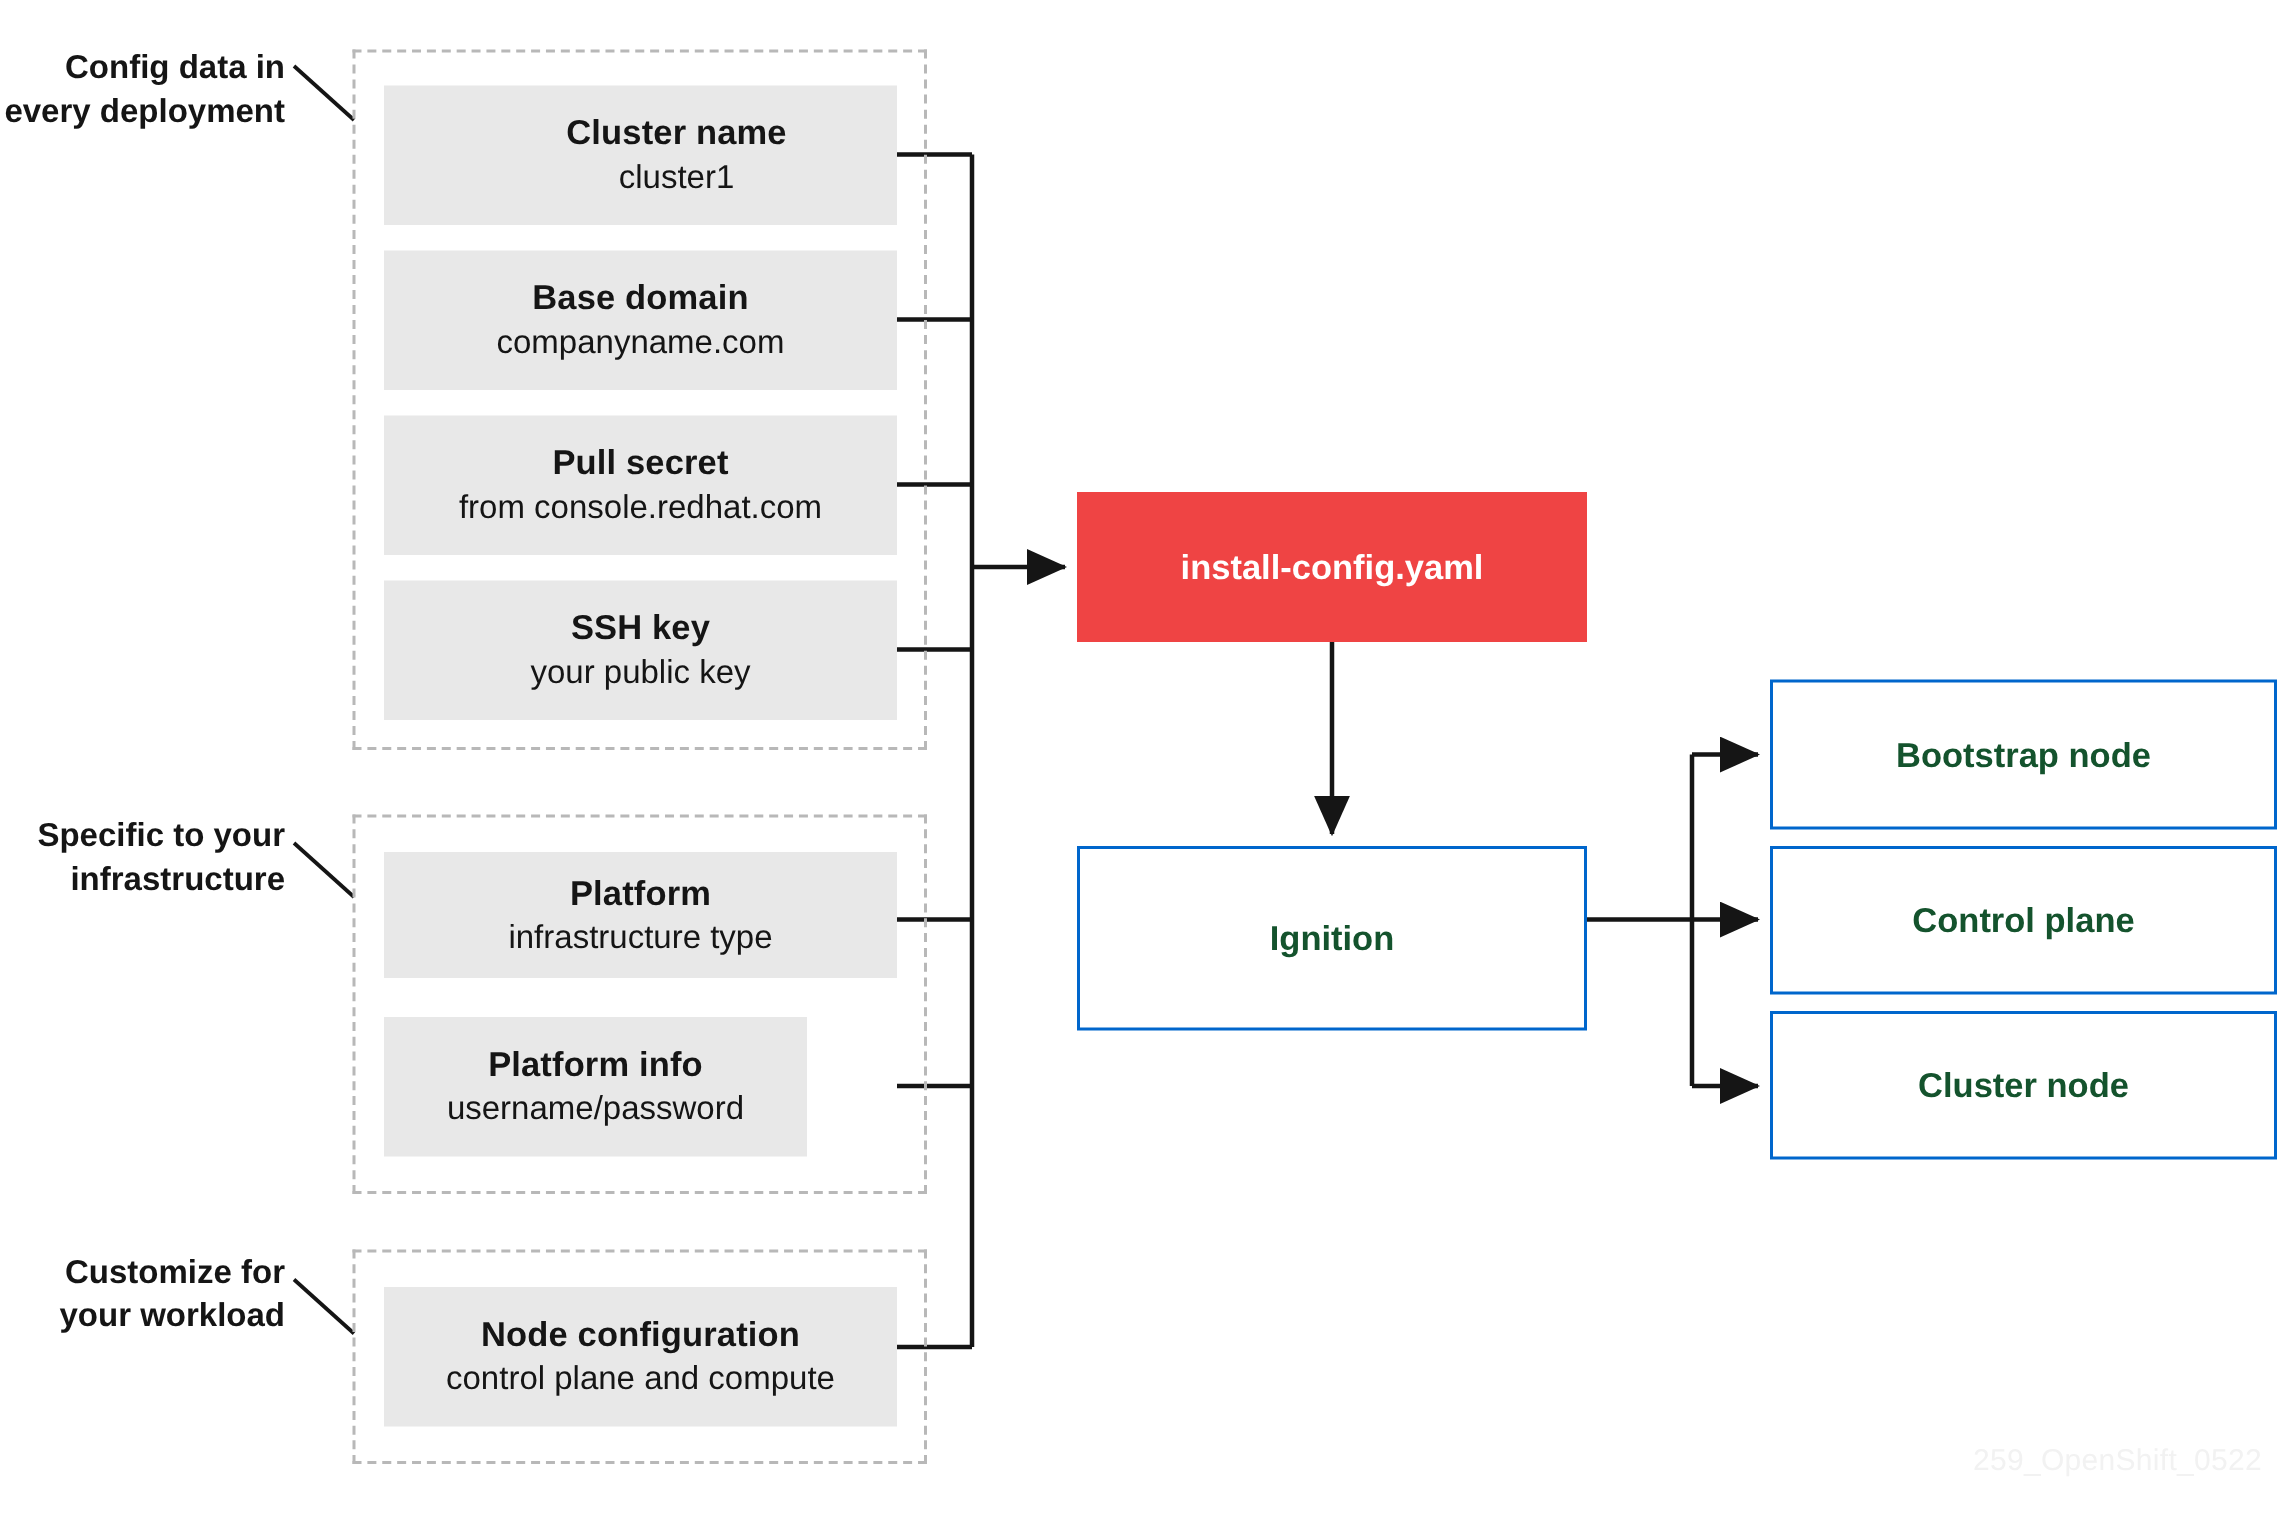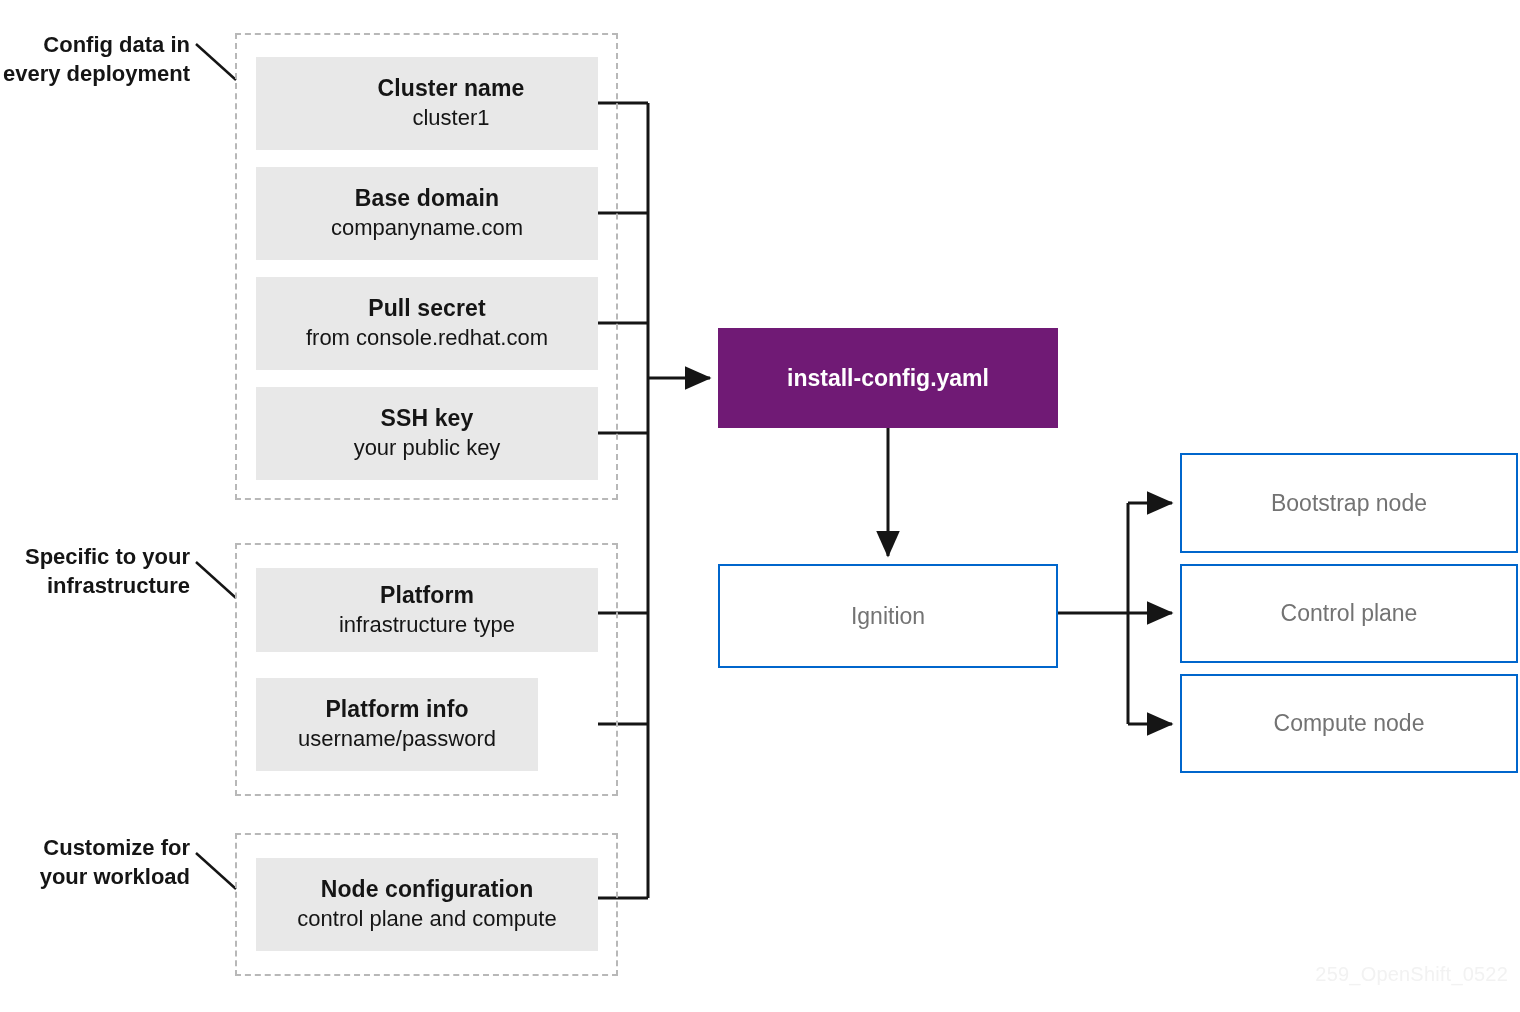--- a/index.html
+++ b/index.html
@@ -65,40 +65,40 @@
     font-size: 22px;
     font-weight: bold;
     line-height: 1.32;
     color: #151515;
     text-align: right;
     white-space: pre-line;
   }
   
   .node-filled {
     position: absolute;
-    background: #701a75;
+    background: #ef4444;
     color: #ffffff;
     display: flex;
     align-items: center;
     justify-content: center;
     font-size: 23px;
     font-weight: bold;
     box-sizing: border-box;
   }
   
   .node-outline {
     position: absolute;
     background: #ffffff;
     border: 2px solid #0066cc;
-    color: #737373;
+    color: #14532d;
     display: flex;
     align-items: center;
     justify-content: center;
     font-size: 23px;
-    font-weight: normal;
+    font-weight: bold;
     box-sizing: border-box;
   }
   
   #watermark {
     position: absolute;
     right: 12px;
     bottom: 26px;
     font-size: 20px;
     color: #f2f2f2;
     letter-spacing: 0.2px;
@@ -188,23 +188,23 @@
 
   <div class="group-box" style="left:235px; top:833px; width:383px; height:143px;"></div>
 
   <div class="card" style="left:256px; top:858px; width:342px; height:93px;">
     <div class="card-title">Node configuration</div>
     <div class="card-sub">control plane and compute</div>
   </div>
 
   <div class="node-filled" style="left:718px; top:328px; width:340px; height:100px;">install-config.yaml</div>
 
-  <div class="node-outline" style="left:718px; top:564px; width:340px; height:104px;">Ignition</div>
+  <div class="node-outline" style="left:718px; top:564px; width:340px; height:123px;">Ignition</div>
 
   <div class="node-outline" style="left:1180px; top:453px; width:338px; height:100px;">Bootstrap node</div>
 
   <div class="node-outline" style="left:1180px; top:564px; width:338px; height:99px;">Control plane</div>
 
-  <div class="node-outline" style="left:1180px; top:674px; width:338px; height:99px;">Compute node</div>
+  <div class="node-outline" style="left:1180px; top:674px; width:338px; height:99px;">Cluster node</div>
 
   <div id="watermark">259_OpenShift_0522</div>
 
 </div>
 
 </body></html>

